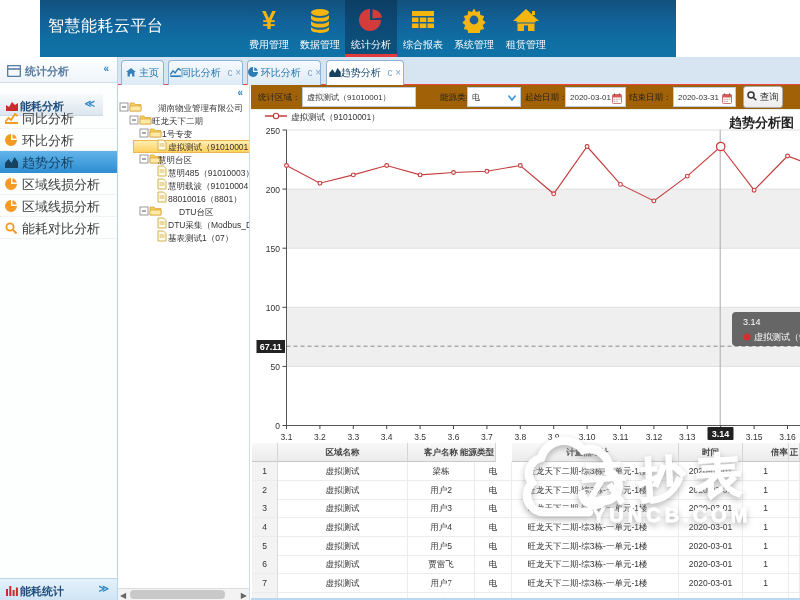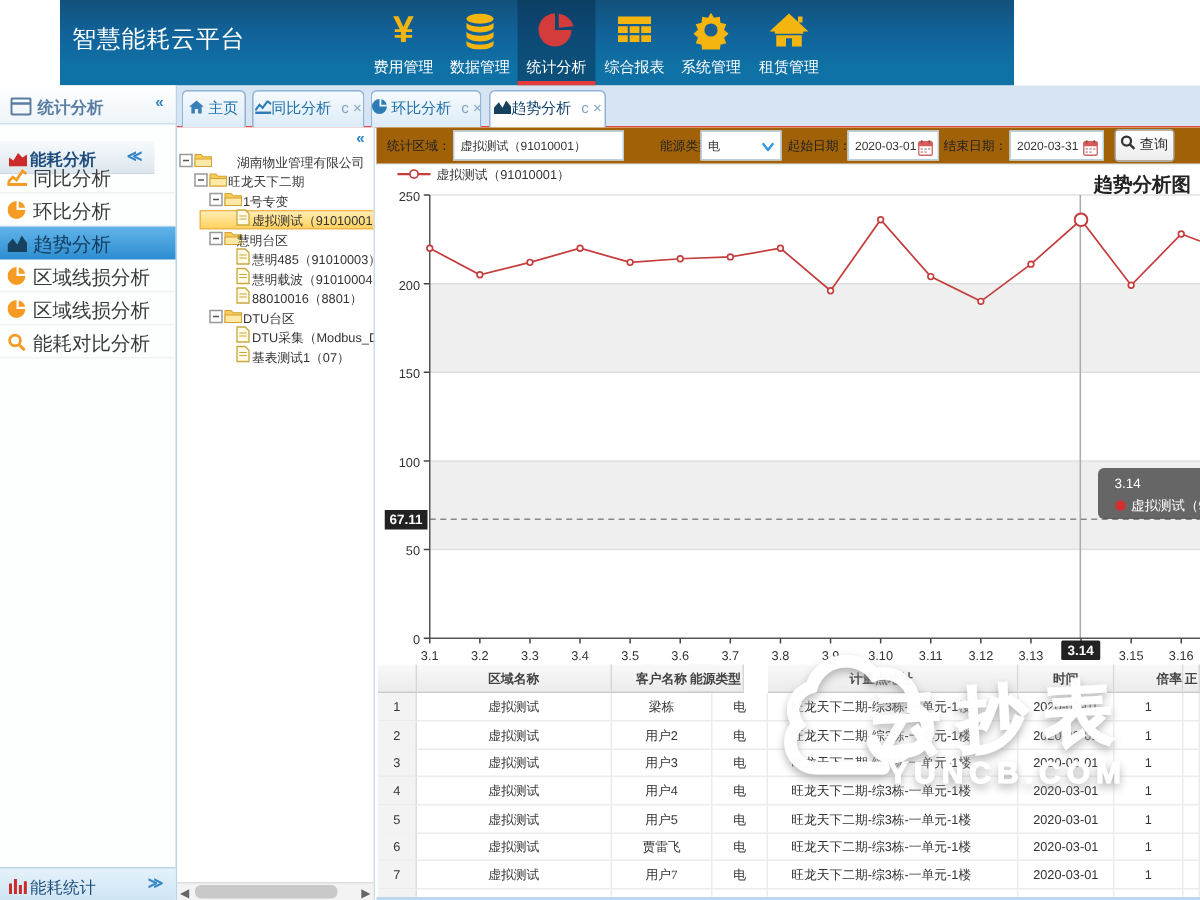--- a/index.html
+++ b/index.html
@@ -31,21 +31,21 @@
 #sb-head .t { position:absolute; left:25px; top:7px; font-size:11px; font-weight:bold; color:#5a7da2; }
 .dblarrow { color:#2f84c4; font-size:10px; font-weight:bold; }
 #nhfx { position:absolute; left:0; top:37px; width:103px; height:22px;
   background:linear-gradient(180deg,#f7fafc,#dce6ee); border-bottom:1px solid #cdd9e4; }
 #nhfx .t { position:absolute; left:20px; top:5px; font-size:11px; font-weight:bold; color:#1f4d7d; }
 .sitem { position:absolute; left:0; width:117px; height:22px; border-bottom:1px solid #f0f2f4; font-size:13px; color:#3a3a3a; }
 .sitem .t { position:absolute; left:22px; top:3px; }
 .sitem.sel { background:linear-gradient(180deg,#62b4e9,#2f8fd2); color:#123c5e; border-bottom:1px solid #2f8fd2; }
 #nhtj { position:absolute; left:0; bottom:0; width:117px; height:22px;
   background:linear-gradient(180deg,#e4f1fa,#cfe5f4); border-top:1px solid #b9d3e8; }
-#nhtj .t { position:absolute; left:20px; top:5px; font-size:11px; font-weight:normal; color:#1f4d7d; }
+#nhtj .t { position:absolute; left:20px; top:5px; font-size:11px; font-weight:bold; color:#1f4d7d; }
 
 
 #tree { position:absolute; left:118px; top:85px; width:132px; height:515px; background:#fff; border-right:1px solid #cadced; overflow:hidden; }
 .trow { position:absolute; height:13px; font-size:8.5px; color:#333; white-space:nowrap; padding-top:2px; }
 #treesel { position:absolute; left:15px; top:55px; width:117px; height:13px; background:linear-gradient(180deg,#ffedb3,#ffd25e); border:1px solid #eeb64e; }
 #tscroll { position:absolute; left:0; bottom:0; width:131px; height:12px; background:#f3f3f3; border-top:1px solid #ddd; }
 #tthumb { position:absolute; left:12px; top:1px; width:95px; height:9px; background:#c9c9c9; border-radius:4px; }
 
 
 #main { position:absolute; left:251px; top:85px; width:549px; height:515px; background:#fff; }
@@ -289,21 +289,21 @@
       </g>
     </svg>
     <div class="trow" style="left:40px; top:16px;">湖南物业管理有限公司</div>
     <div class="trow" style="left:34px; top:29px;">旺龙天下二期</div>
     <div class="trow" style="left:44px; top:42px;">1号专变</div>
     <div class="trow" style="left:50px; top:55px;">虚拟测试（91010001）</div>
     <div class="trow" style="left:40px; top:68px;text-align:right;">慧明台区</div>
     <div class="trow" style="left:50px; top:81px;">慧明485（91010003）</div>
     <div class="trow" style="left:50px; top:94px;">慧明载波（91010004）</div>
     <div class="trow" style="left:50px; top:107px;">88010016（8801）</div>
-    <div class="trow" style="left:44px; top:120px;">DTU台区</div>
+    <div class="trow" style="left:61px; top:120px;">DTU台区</div>
     <div class="trow" style="left:50px; top:133px;">DTU采集（Modbus_D</div>
     <div class="trow" style="left:50px; top:146px;">基表测试1（07）</div>
     <div id="tscroll">
       <div style="position:absolute;left:2px;top:2px;font-size:8px;color:#666;">◀</div>
       <div style="position:absolute;right:2px;top:2px;font-size:8px;color:#666;">▶</div>
       <div id="tthumb"></div>
     </div>
   </div>
 
   <div id="main">

